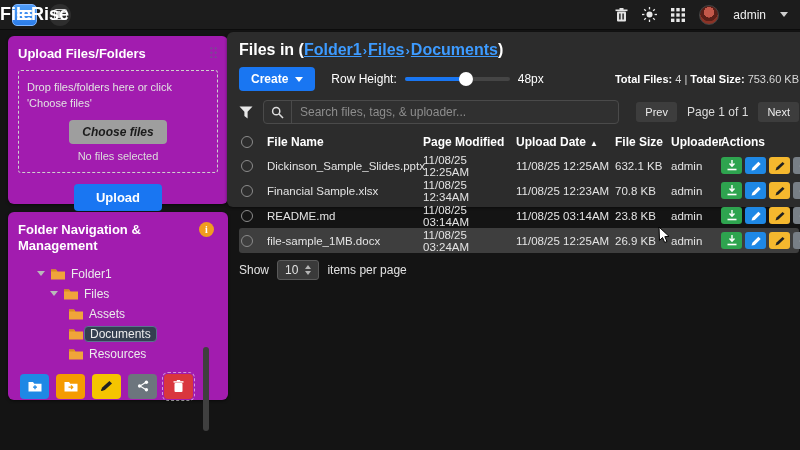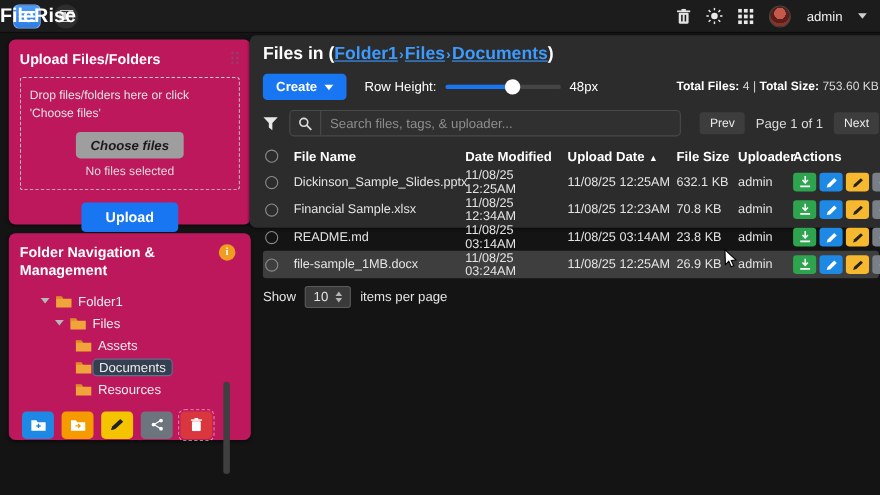--- a/index.html
+++ b/index.html
@@ -39,21 +39,21 @@
     width: 20px; height: 20px; border-radius: 50%;
     background: radial-gradient(circle at 50% 35%, #c4584a 0 35%, #5a1f18 36% 60%, #8a3326 61%);
     border: 1px solid #444;
   }
   .user-name { font-size: 12px; color: #f0f0f0; }
   .caret-down { width: 0; height: 0; border-left: 4px solid transparent; border-right: 4px solid transparent; border-top: 5px solid #cfcfcf; }
 
   
   .card {
     position: absolute; left: 8px; width: 220px;
-    background: #be185d; border-radius: 6px; padding: 10px;
+    background: #a21caf; border-radius: 6px; padding: 10px;
     box-shadow: 0 1px 3px rgba(0,0,0,.5);
   }
   .card-title { font-size: 13px; font-weight: bold; color: #fff; line-height: 1.25; }
   .card-head { display: flex; align-items: flex-start; }
   .drag-dots {
     width: 9px; height: 12px; margin-left: auto; opacity: .55;
     background-image: radial-gradient(#5a6b7d 1.1px, transparent 1.2px);
     background-size: 4.5px 4.5px;
   }
   .upload-card { top: 36px; height: 168px; }
@@ -368,21 +368,21 @@
       <button class="pg-btn">Prev</button>
       <span class="pg-status">Page 1 of 1</span>
       <button class="pg-btn">Next</button>
     </div>
   </div>
 
   <div class="table">
     <div class="trow head">
       <span class="cb"></span>
       <span>File Name</span>
-      <span>Date Modified</span>
+      <span>Page Modified</span>
       <span><span>Upload Date</span><span class="sort-asc">▲</span></span>
       <span>File Size</span>
       <span>Uploader</span>
       <span>Actions</span>
     </div>
 
     <div class="trow data">
       <span class="cb"></span>
       <span>Dickinson_Sample_Slides.pptx</span>
       <span>11/08/25 12:25AM</span>

